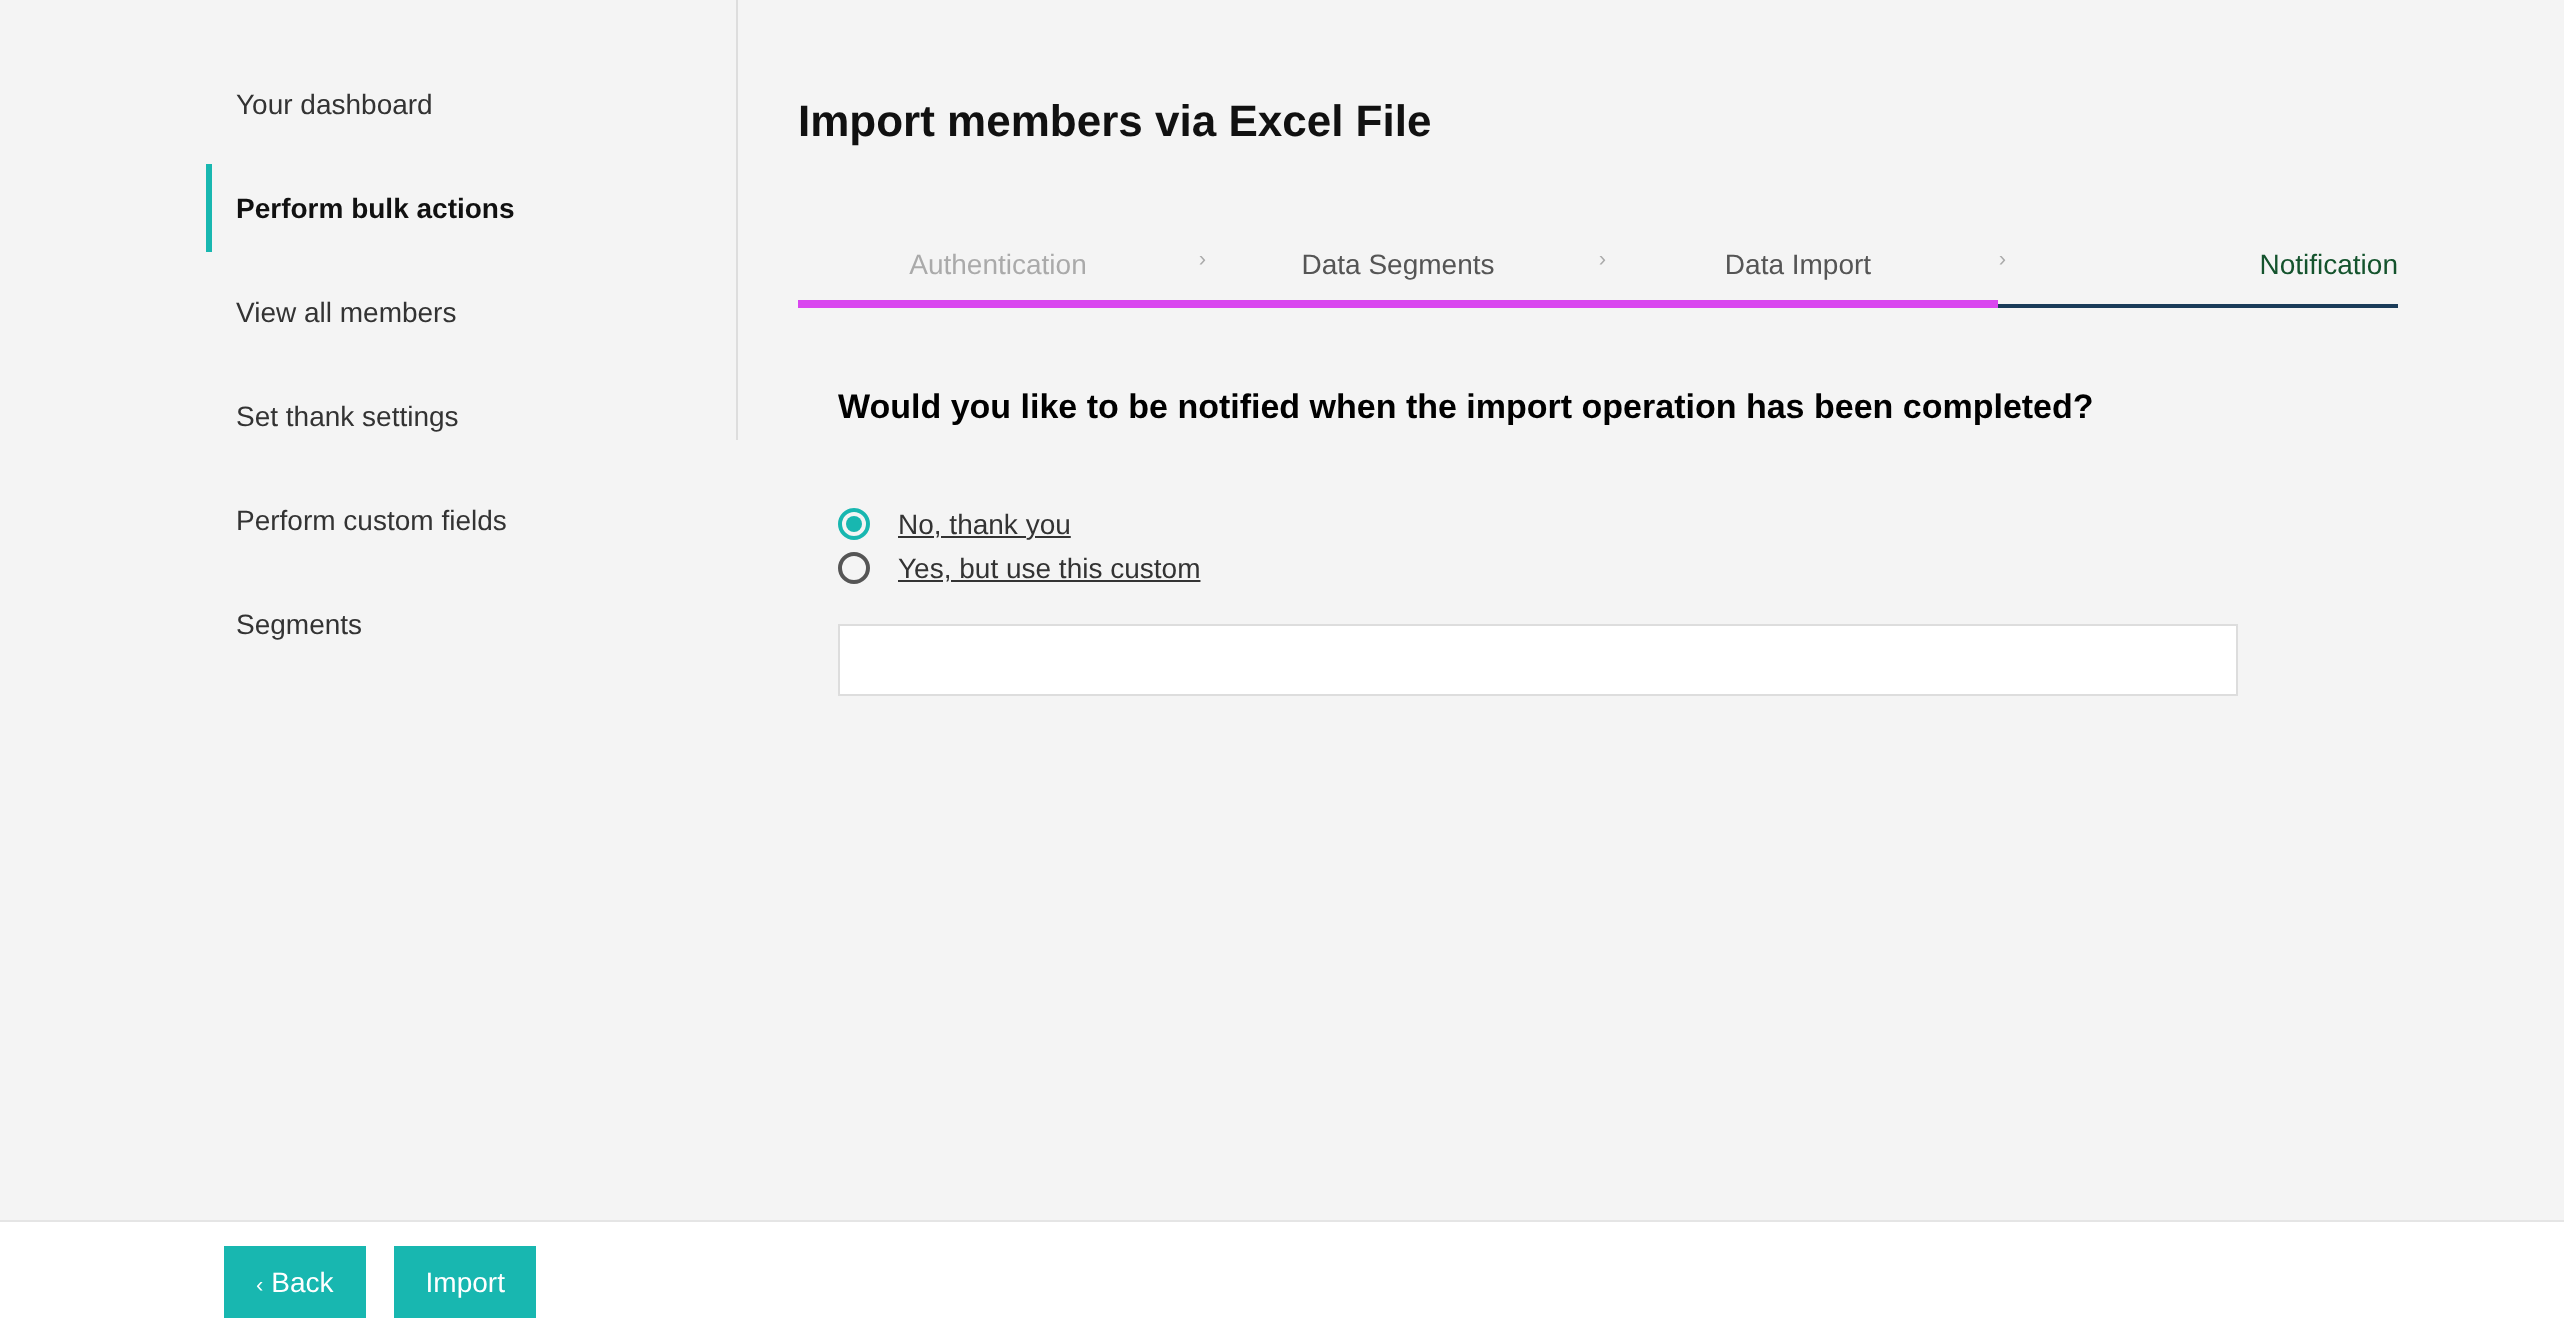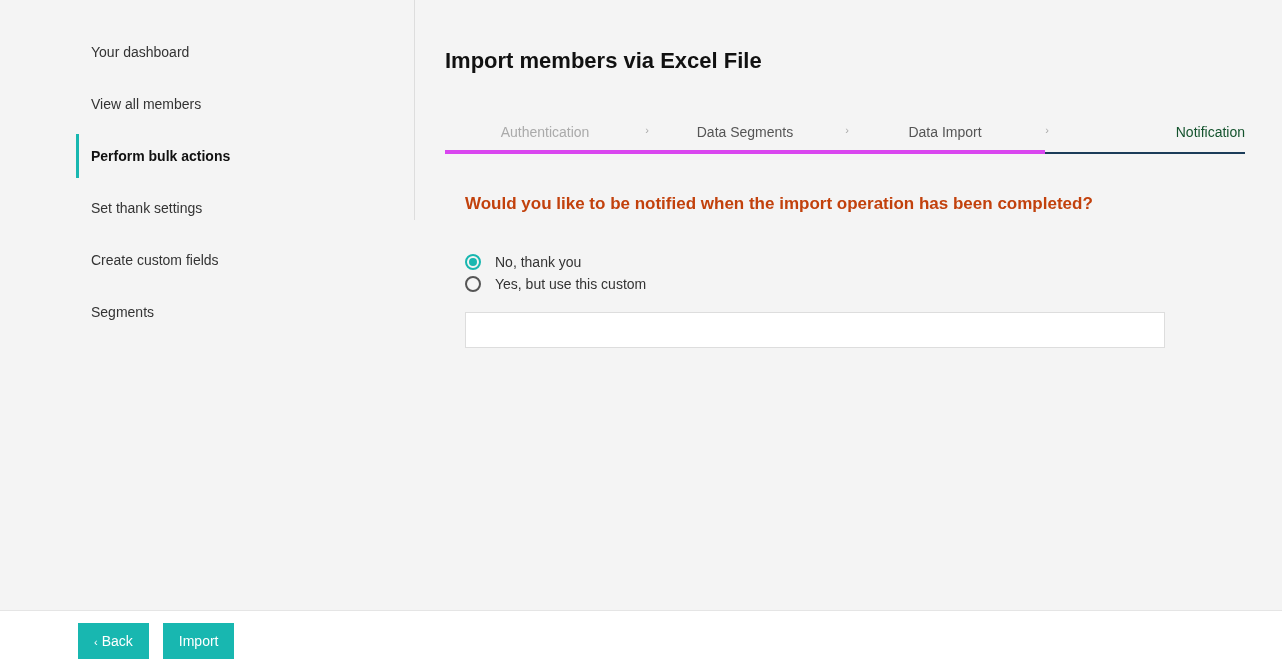--- a/index.html
+++ b/index.html
@@ -12,23 +12,23 @@
     overflow: hidden;
     position: relative;
   }
   .main-area {
     position: absolute;
     top: 0; left: 0; right: 0;
     height: 610px;
     display: flex;
   }
   .sidebar {
-    width: 415px;
+    width: 369px;
     padding-top: 30px;
-    padding-left: 81px;
+    padding-left: 108px;
     border-right: 1px solid #ddd;
     margin-bottom: 390px;
   }
   .sidebar-item {
     padding: 14px 10px;
     font-size: 14px;
     color: #333;
     cursor: pointer;
     margin-bottom: 8px;
   }
@@ -76,21 +76,21 @@
     position: absolute;
     right: -4px;
     top: 10px;
     font-size: 11px;
     color: #aaa;
   }
   .question {
     font-size: 17px;
     font-weight: 600;
     margin: 0 0 40px 20px;
-    color: #c2410c;
+    color: #000000;
   }
   .radio-group {
     margin-left: 20px;
   }
   .radio-row {
     display: flex;
     align-items: center;
     margin-bottom: 6px;
     cursor: pointer;
   }
@@ -112,20 +112,21 @@
     width: 8px;
     height: 8px;
     border-radius: 50%;
     background: #18b7b0;
   }
   .radio-label {
     font-size: 14px;
     color: #333;
     display: inline-flex;
     align-items: center;
+    text-decoration: underline;
   }
   .redact {
     display: inline-block;
     background:#000;
     height: 8px;
     vertical-align: middle;
   }
   .email-input {
     margin-top: 14px;
     margin-left: 20px;
@@ -138,21 +139,21 @@
   }
   .footer {
     position: absolute;
     left: 0; right: 0;
     top: 610px;
     height: 60px;
     background: #fff;
     border-top: 1px solid #e5e5e5;
     display: flex;
     align-items: center;
-    padding-left: 78px;
+    padding-left: 112px;
   }
   .btn {
     background: #18b7b0;
     color: #fff;
     border: none;
     padding: 10px 16px;
     font-size: 14px;
     margin-right: 14px;
     cursor: pointer;
   }
@@ -160,24 +161,24 @@
     font-size: 11px;
     margin-right: 4px;
   }
 </style>
 </head>
 <body>
 
 <div class="main-area">
   <nav class="sidebar">
     <div class="sidebar-item">Your dashboard</div>
+    <div class="sidebar-item active">Perform bulk actions</div>
     <div class="sidebar-item">View all members</div>
-    <div class="sidebar-item active">Perform bulk actions</div>
     <div class="sidebar-item">Set thank settings</div>
-    <div class="sidebar-item">Create custom fields</div>
+    <div class="sidebar-item">Perform custom fields</div>
     <div class="sidebar-item">Segments</div>
   </nav>
 
   <section class="content">
     <h1 class="page-title">Import members via Excel File</h1>
 
     <div class="wizard-steps">
       <div class="wizard-step disabled">
         <span>Authentication</span>
         <span class="chev">›</span>

